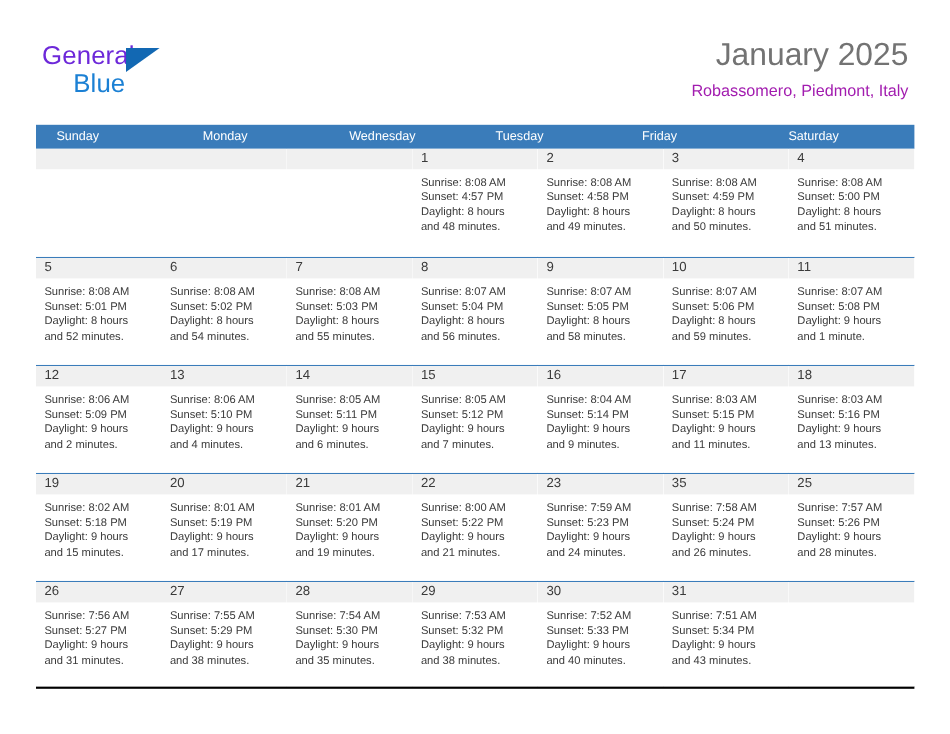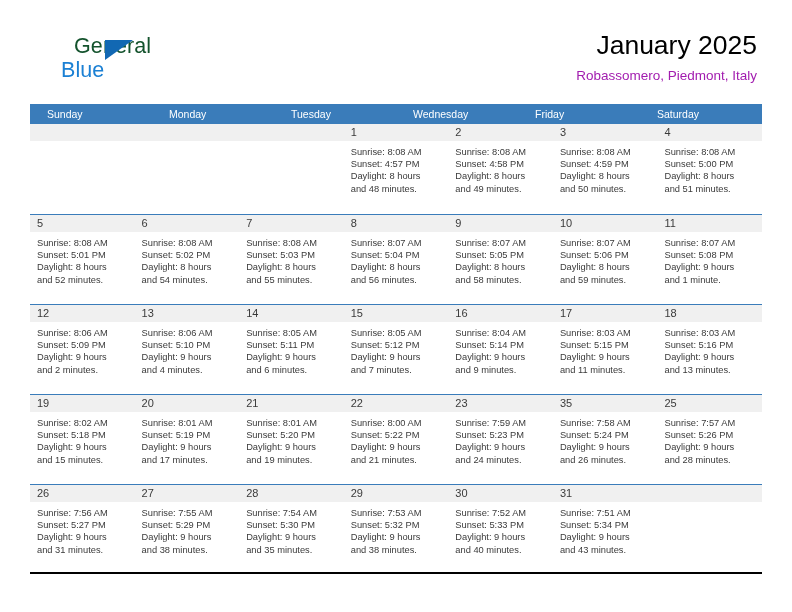--- a/index.html
+++ b/index.html
@@ -33,23 +33,22 @@
     left: 35px;
     top: 34px;
     width: 200px;
     height: 52px;
   }
   .logo-general {
     position: absolute;
     left: 0; top: 0;
     font-size: 21.5px;
     letter-spacing: 0.1px;
-    color: #14532d;
+    color: #6d28d9;
     font-family: "Liberation Sans", sans-serif;
-    margin-left: 39px;
   }
   .logo-tri {
     position: absolute;
     left: 70px;
     top: 6px;
     width: 0; height: 0;
     border-left: 28px solid #1268b3;
     border-bottom: 20px solid transparent;
   }
   .logo-blue {
@@ -62,21 +61,21 @@
     font-family: "Liberation Sans", sans-serif;
   }
   .title-block {
     position: absolute;
     right: 35px;
     top: 28px;
     text-align: right;
   }
   .cal-title {
     font-size: 26.5px;
-    color: #000000;
+    color: #737373;
     line-height: 34px;
     white-space: nowrap;
   }
   .cal-subtitle {
     font-size: 13.5px;
     color: #a21caf;
     line-height: 20px;
     margin-top: 4px;
     white-space: nowrap;
   }
@@ -167,22 +166,22 @@
       <div class="cal-title">January 2025</div>
       <div class="cal-subtitle">Robassomero, Piedmont, Italy</div>
     </div>
 
   </div>
 
   <div class="calendar">
     <div class="dow-row" id="dow-row">
         <div class="dow-cell">Sunday</div>
         <div class="dow-cell">Monday</div>
+        <div class="dow-cell">Wednesday</div>
         <div class="dow-cell">Tuesday</div>
-        <div class="dow-cell">Wednesday</div>
         <div class="dow-cell">Friday</div>
         <div class="dow-cell">Saturday</div>
       </div>
     <div id="weeks-container">
         <div class="week first">
           <div class="day empty">
             <div class="day-head"></div>
           </div>
           <div class="day empty">
             <div class="day-head"></div>

